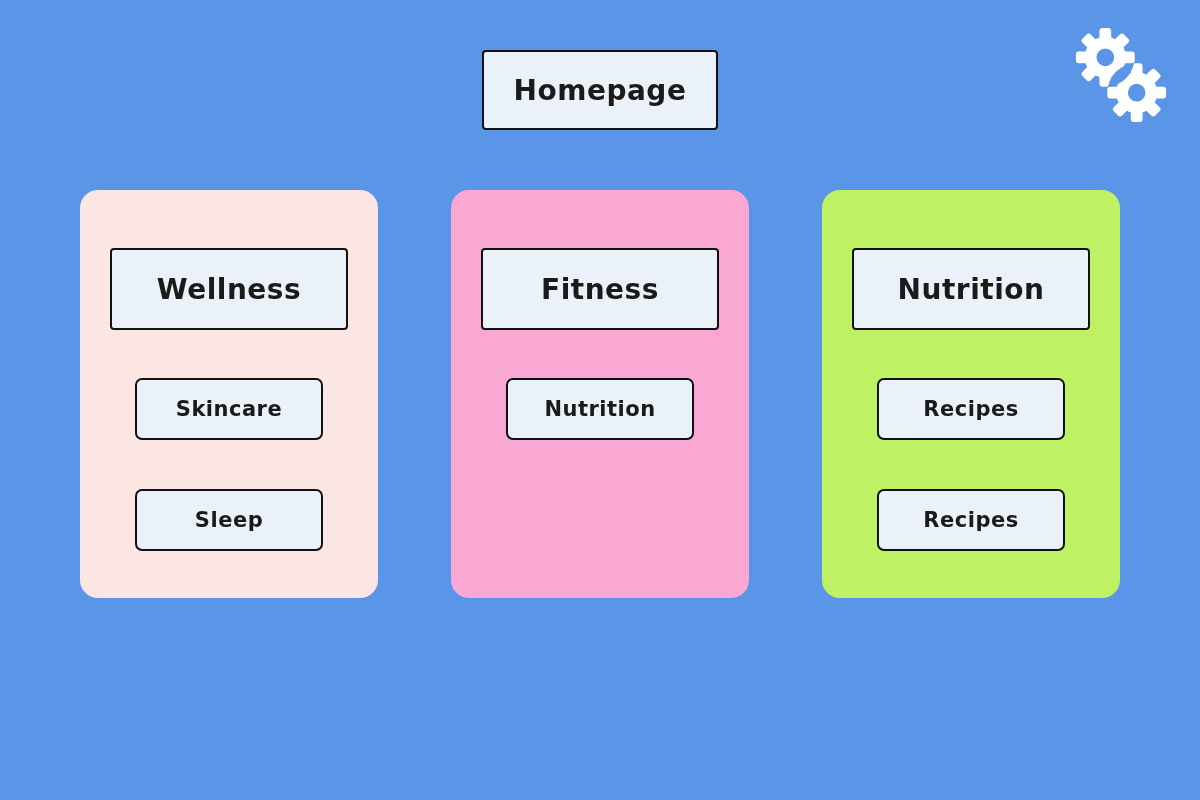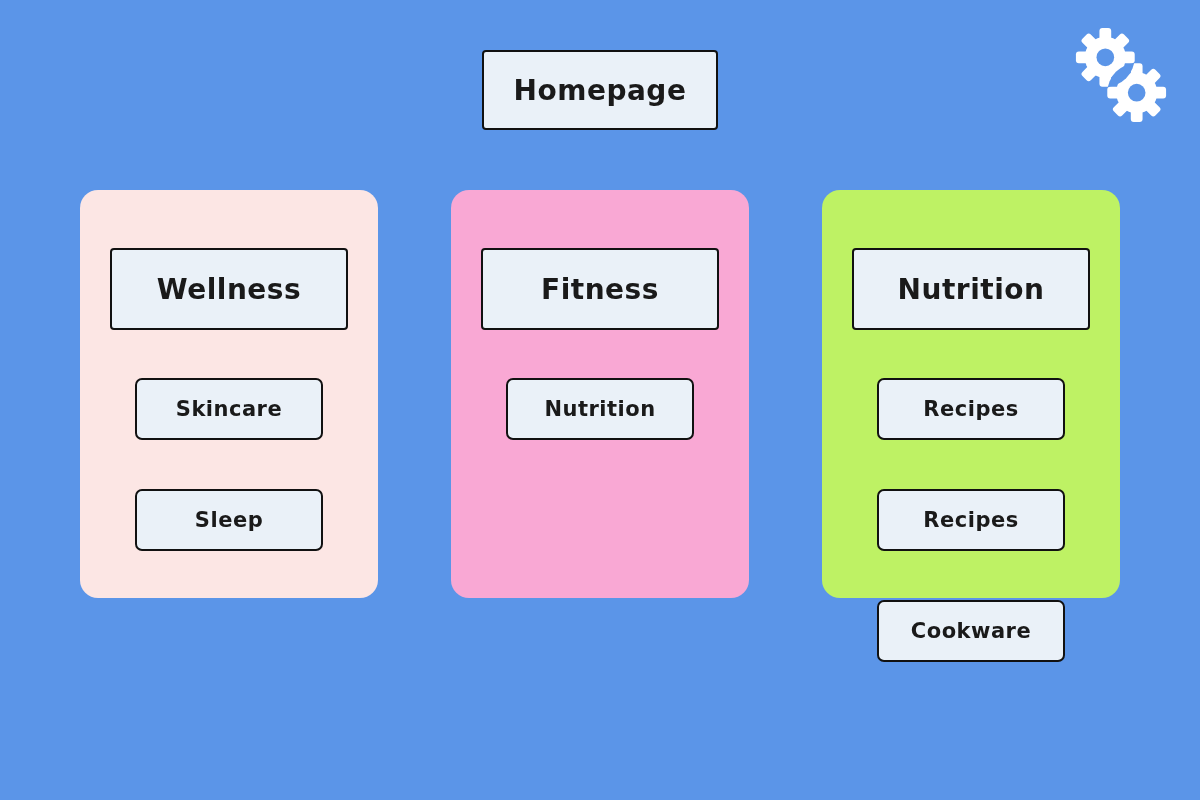--- a/index.html
+++ b/index.html
@@ -92,16 +92,15 @@
 
   <div class="panel panel-2" style="background: #f9a8d4;">
     <div class="node head-node">Fitness</div>
     <div class="node item-node">Nutrition</div>
   </div>
 
   <div class="panel panel-3" style="background: #bef264;">
     <div class="node head-node">Nutrition</div>
     <div class="node item-node">Recipes</div>
     <div class="node item-node">Recipes</div>
-    <div class="node item-node">Cookware</div>
   </div>
 
 </div>
 
 </body></html>

